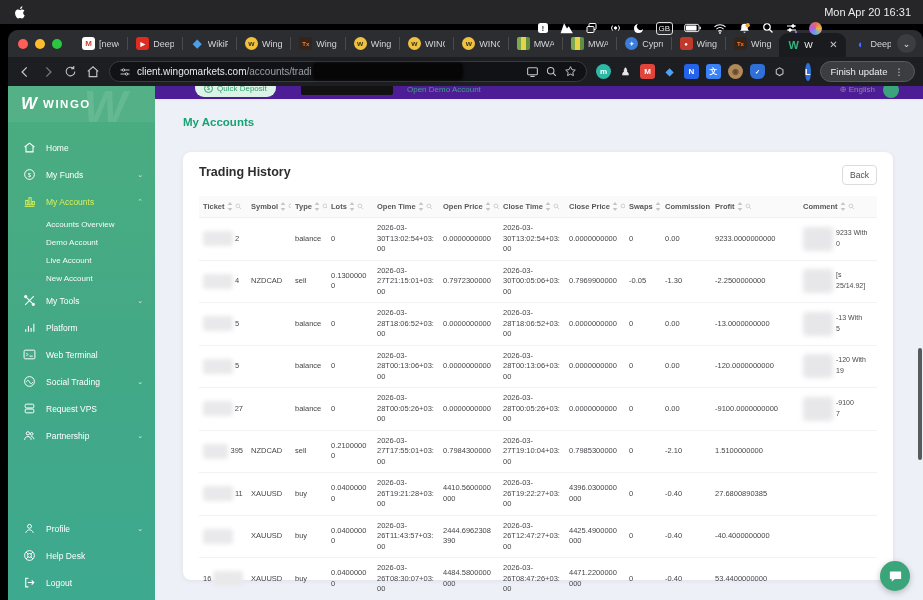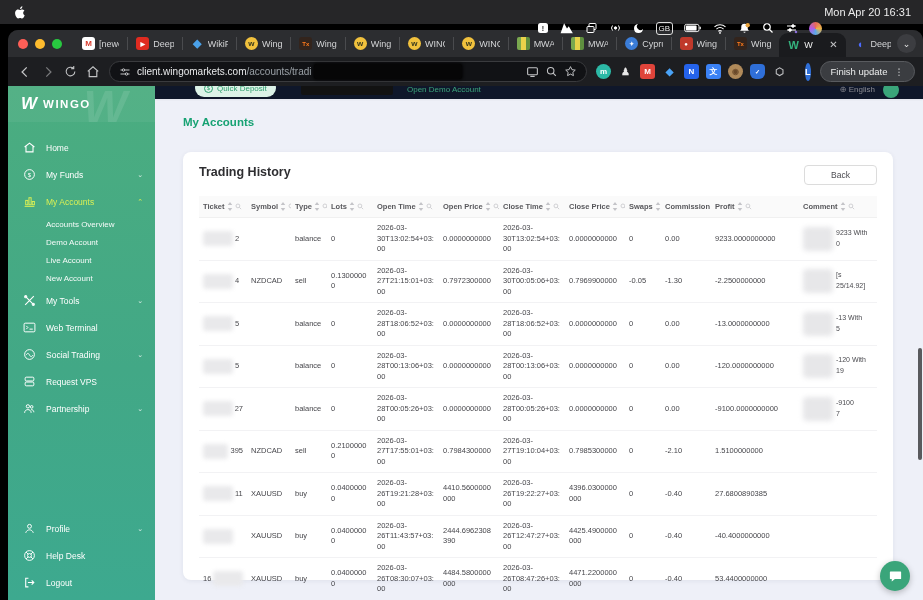--- a/index.html
+++ b/index.html
@@ -62,34 +62,34 @@
   .nav-item .nicon { width:13px; height:13px; display:inline-flex; flex:none; }
   .nav-item .nlabel { flex:1; white-space:nowrap; }
   .nav-item .chev { font-size:7px; color:rgba(255,255,255,.8); }
   .nav-item.active { color:#d9ef55; }
   .nav-item.active .chev { color:#d9ef55; }
   .nav-sub { height:18px; display:flex; align-items:center; padding-left:38px; font-size:8px; color:rgba(255,255,255,.95); white-space:nowrap; }
   .nav-bottom { margin-top:auto; padding-bottom:4px; }
 
   
   .main { flex:1; position:relative; overflow:hidden; }
-  .topstrip { height:13px; background:#0f172a; box-shadow:0 1px 2px rgba(0,0,0,.05); position:relative; overflow:hidden; }
+  .topstrip { height:13px; background:#4c1d95; box-shadow:0 1px 2px rgba(0,0,0,.05); position:relative; overflow:hidden; }
   .qd-pill { position:absolute; left:40px; top:-7px; height:18px; border-radius:9px; background:#dcf2e7; color:#2f9e6e; font-size:8px; display:flex; align-items:center; padding:0 9px; gap:4px; }
   .qd-pill .coin { width:9px; height:9px; border-radius:50%; border:1px solid #2f9e6e; display:inline-flex; align-items:center; justify-content:center; font-size:6px; }
   .strip-redact { position:absolute; left:146px; top:-2px; width:92px; height:11px; background:#121212; border-radius:2px; }
   .strip-link { position:absolute; top:-1px; font-size:8px; color:#3ba47c; white-space:nowrap; }
   .strip-lang { position:absolute; right:48px; top:-1px; font-size:8px; color:#8b8b92; white-space:nowrap; }
   .strip-avatar { position:absolute; right:24px; top:-4px; width:16px; height:16px; border-radius:50%; background:#3aa57a; }
 
   .page-title { position:absolute; left:28px; top:30px; font-size:11.5px; font-weight:bold; color:#17a273; }
 
   .card { position:absolute; left:28px; top:66px; width:710px; height:428px; background:#fff; border-radius:8px; box-shadow:0 1px 5px rgba(35,45,70,.07); padding:13px 16px 10px; }
   .card-head { display:flex; align-items:flex-start; justify-content:space-between; }
   .card-title { font-size:12.5px; font-weight:bold; color:#2e2e31; }
-  .backbtn { border:1px solid #dcdcdc; background:#fff; border-radius:4px; font-size:8.5px; color:#4d4d52; padding:4px 26px; }
+  .backbtn { border:1px solid #dcdcdc; background:#fff; border-radius:4px; font-size:8.5px; color:#4d4d52; padding:4px 7px; }
 
   table { border-collapse:collapse; table-layout:fixed; width:678px; margin-top:11px; }
   thead th { background:#fafafa; font-size:7.5px; color:#58585c; font-weight:bold; text-align:left; padding:6px 4px; border-bottom:1px solid #f0f0f0; white-space:nowrap; overflow:hidden; }
   thead th .hwrap { display:flex; align-items:center; gap:2px; }
   .hicons { display:inline-flex; flex-direction:row; align-items:center; gap:2px; color:#c4c4c8; flex:none; }
   tbody td { font-size:7.5px; color:#46464b; padding:5px 4px; border-bottom:1px solid #f2f2f4; vertical-align:middle; word-wrap:break-word; line-height:1.4; }
   tbody tr { height:32px; }
   .blur-block { display:inline-block; width:30px; height:15px; background:#e9e9eb; border-radius:3px; filter:blur(2px); vertical-align:middle; }
   .ticket-cell { display:flex; align-items:center; gap:2px; }
   .comment-cell { display:flex; align-items:flex-start; gap:3px; }
@@ -389,20 +389,28 @@
                 <path d="M4 4l16 16M20 4 4 20"></path>
                 <circle cx="5" cy="5" r="2"></circle>
                 <circle cx="19" cy="19" r="2"></circle>
               </svg>
             </span>
             <span class="nlabel">My Tools</span>
             <span class="chev">⌄</span>
           </div>
           <div class="nav-item">
             <span class="nicon">
+              <svg viewBox="0 0 24 24" width="13" height="13" fill="none" stroke="currentColor" stroke-width="2">
+                <path d="M5 20v-5M10 20V9M15 20v-7M20 20V5"></path>
+              </svg>
+            </span>
+            <span class="nlabel">Platform</span>
+          </div>
+          <div class="nav-item">
+            <span class="nicon">
               <svg viewBox="0 0 24 24" width="13" height="13" fill="none" stroke="currentColor" stroke-width="1.8">
                 <rect x="2" y="4" width="20" height="16" rx="2"></rect>
                 <path d="M6 9l3 3-3 3M12 15h6"></path>
               </svg>
             </span>
             <span class="nlabel">Web Terminal</span>
           </div>
           <div class="nav-item">
             <span class="nicon">
               <svg viewBox="0 0 24 24" width="13" height="13" fill="none" stroke="currentColor" stroke-width="1.8">

